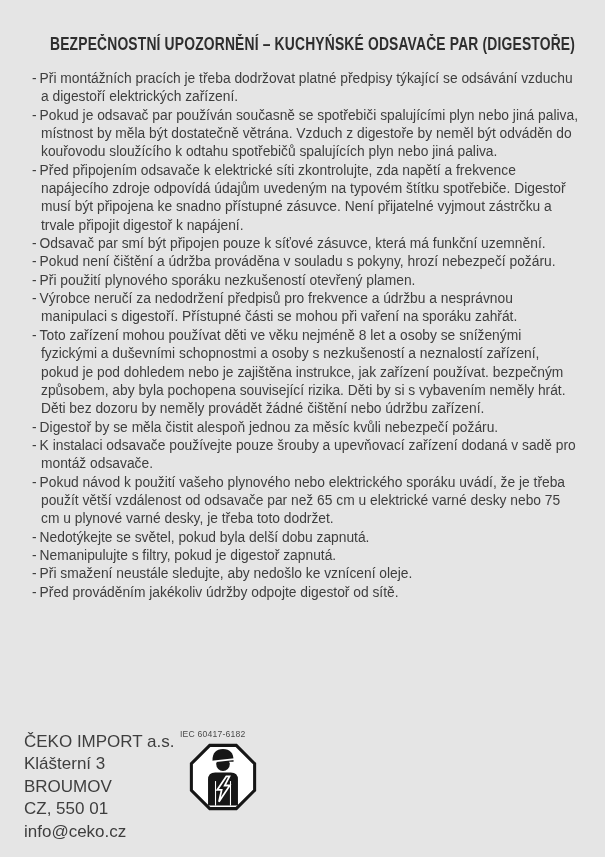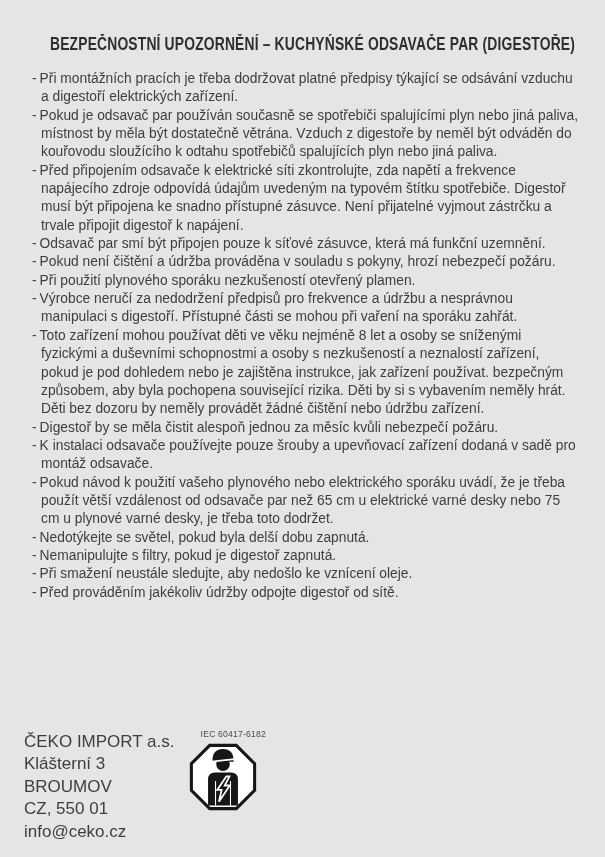--- a/index.html
+++ b/index.html
@@ -55,21 +55,21 @@
     left: 24px;
     font-size: 17px;
     line-height: 22.4px;
     color: var(--body-color, #3e3e3e);
   }
   .cert {
     position: absolute;
     top: 729px;
     left: 180px;
     width: 86px;
-    text-align: right;
+    text-align: left;
   }
   .cert-label {
     font-size: 8.6px;
     letter-spacing: 0.2px;
     color: #4a4a4a;
     white-space: nowrap;
   }
   .cert svg {
     display: block;
     margin: 4px auto 0 auto;

